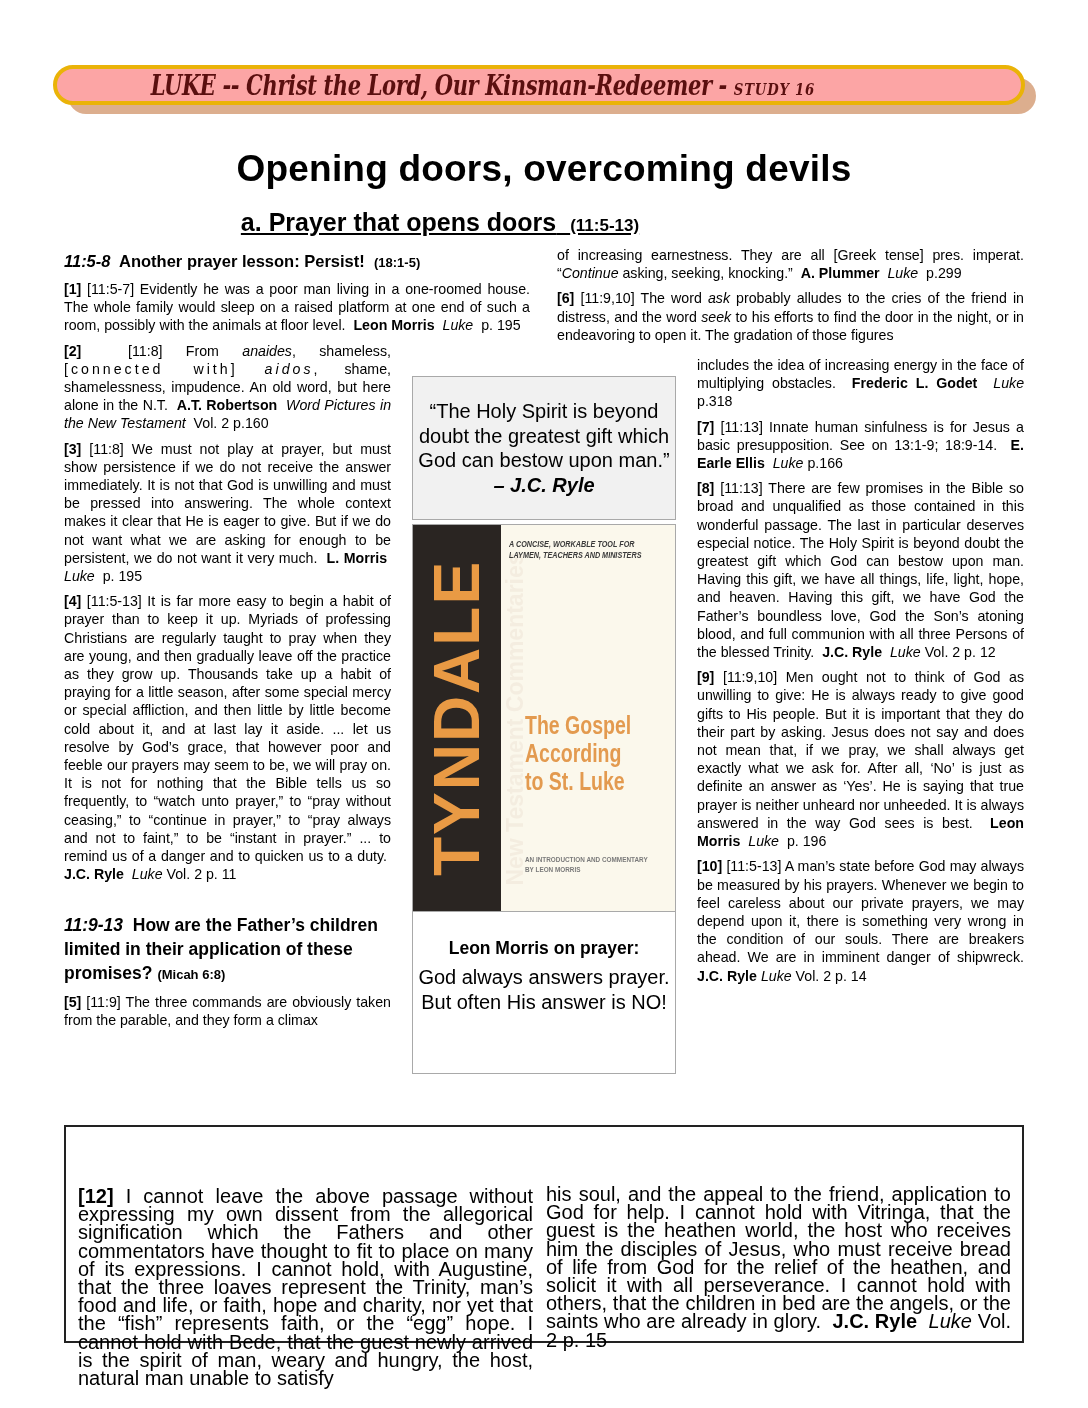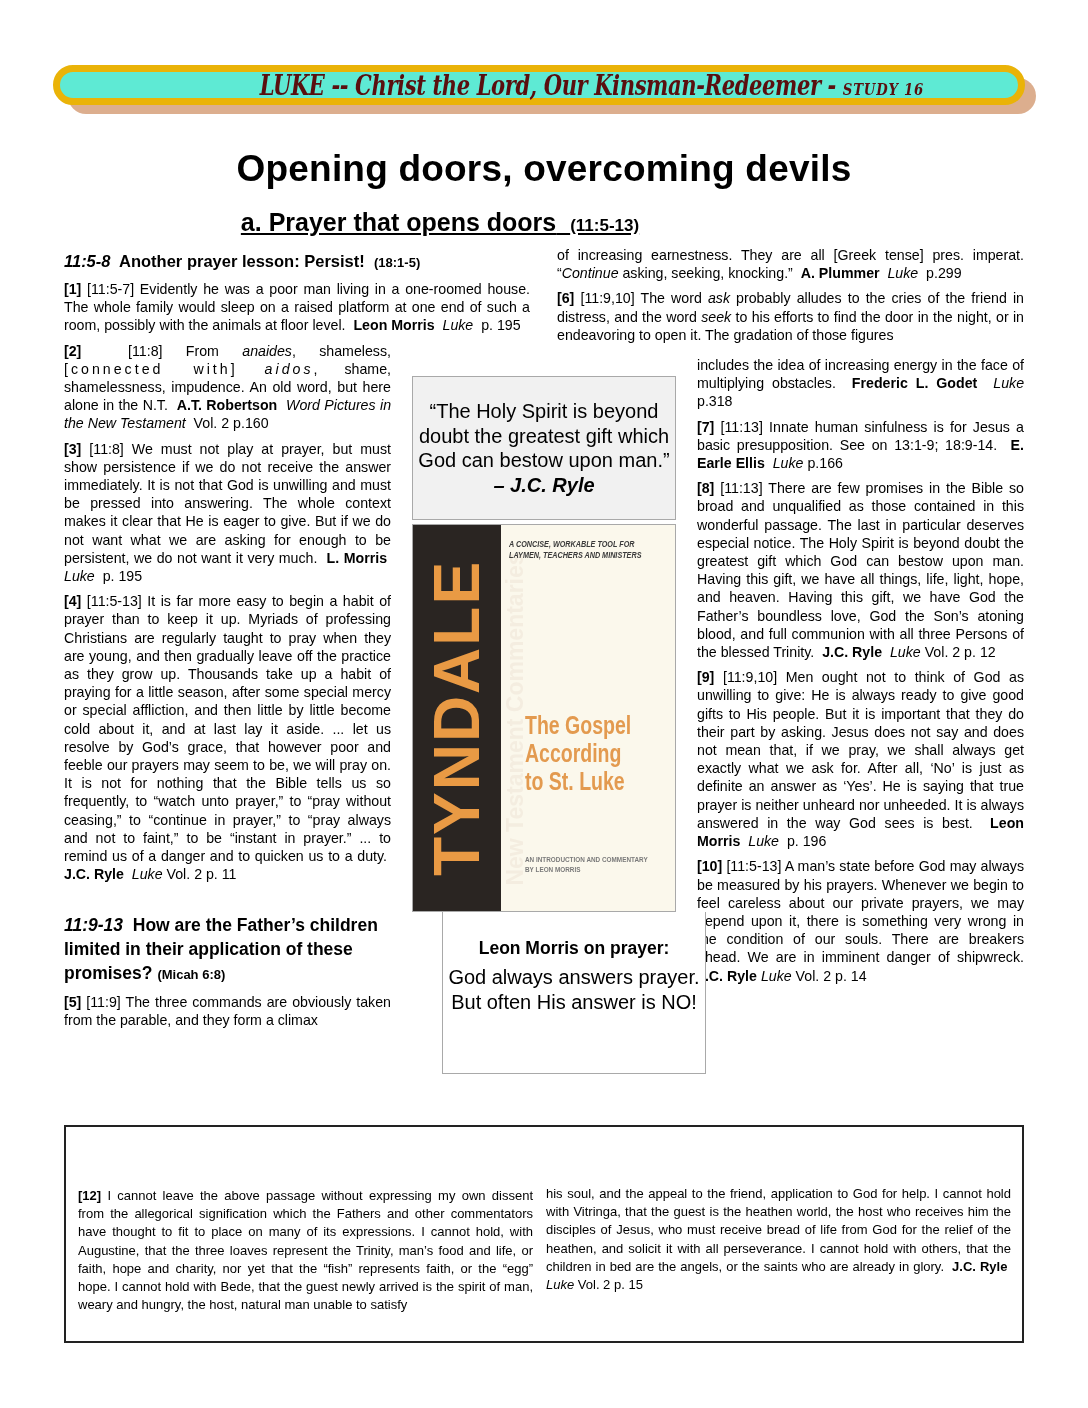--- a/index.html
+++ b/index.html
@@ -6,22 +6,22 @@
   html, body { width: 1088px; height: 1408px; background: #ffffff; }
   body { position: relative; font-family: "Liberation Sans", sans-serif; color: #000; overflow: hidden; }
 
   
   .banner-shadow {
     position: absolute; left: 68px; top: 78px; width: 968px; height: 36px;
     background: #dcae8e; border-radius: 20px;
   }
   .banner {
     position: absolute; left: 53px; top: 65px; width: 972px; height: 40px;
-    background: #5eead4; border: 7px solid #eab308; border-radius: 20px;
-    display: flex; align-items: center; justify-content: flex-end;
+    background: #fca5a5; border: 4px solid #eab308; border-radius: 20px;
+    display: flex; align-items: center; justify-content: flex-start;
   }
   .banner-title {
     font-family: "DejaVu Serif", serif; font-style: italic; font-weight: bold;
     font-size: 27px; color: #5a0f0f; letter-spacing: -0.5px;
     transform: scaleX(0.78); white-space: nowrap;
   }
   .banner-title .study { font-size: 17px; letter-spacing: 1px; }
 
   .page-title {
     position: absolute; left: 0; width: 1088px; top: 148px; text-align: center;
@@ -78,33 +78,32 @@
   }
   .book .byline {
     position: absolute; left: 112px; top: 330px; width: 150px; font-size: 7.5px; line-height: 10px;
     color: #7a7a7a; font-weight: bold; transform: scaleX(0.85); transform-origin: left;
   }
 
   .morris-box {
     position: absolute; left: 412px; top: 912px; width: 264px; height: 162px;
     background: #fff; border: 1px solid #a9a9a9; border-top: none; text-align: center;
     padding-top: 24px;
-    margin-left: 30px;
   }
   .morris-box .mh { font-weight: bold; font-size: 17.5px; line-height: 24px; margin-bottom: 5px; }
   .morris-box .mt { font-size: 20px; line-height: 24.5px; }
 
   .bottom-box {
     position: absolute; left: 64px; top: 1125px; width: 960px; height: 218px;
     border: 2px solid #222;
   }
   .bottom-title {
     position: absolute; left: 0; top: 12px; width: 100%; text-align: center; font-size: 30px;
   }
-  .bcol { position: absolute; top: 60px; font-size: 13px; line-height: 18.2px; text-align: justify; }
+  .bcol { position: absolute; top: 60px; font-size: 20px; line-height: 18.2px; text-align: justify; }
   .bcol1 { left: 12px; width: 455px; }
   .bcol2 { left: 480px; width: 465px; top: 58px; }
 
   b { font-weight: bold; }
   i { font-style: italic; }
   .spaced { letter-spacing: 3px; }
 </style>
 </head>
 <body>
 

